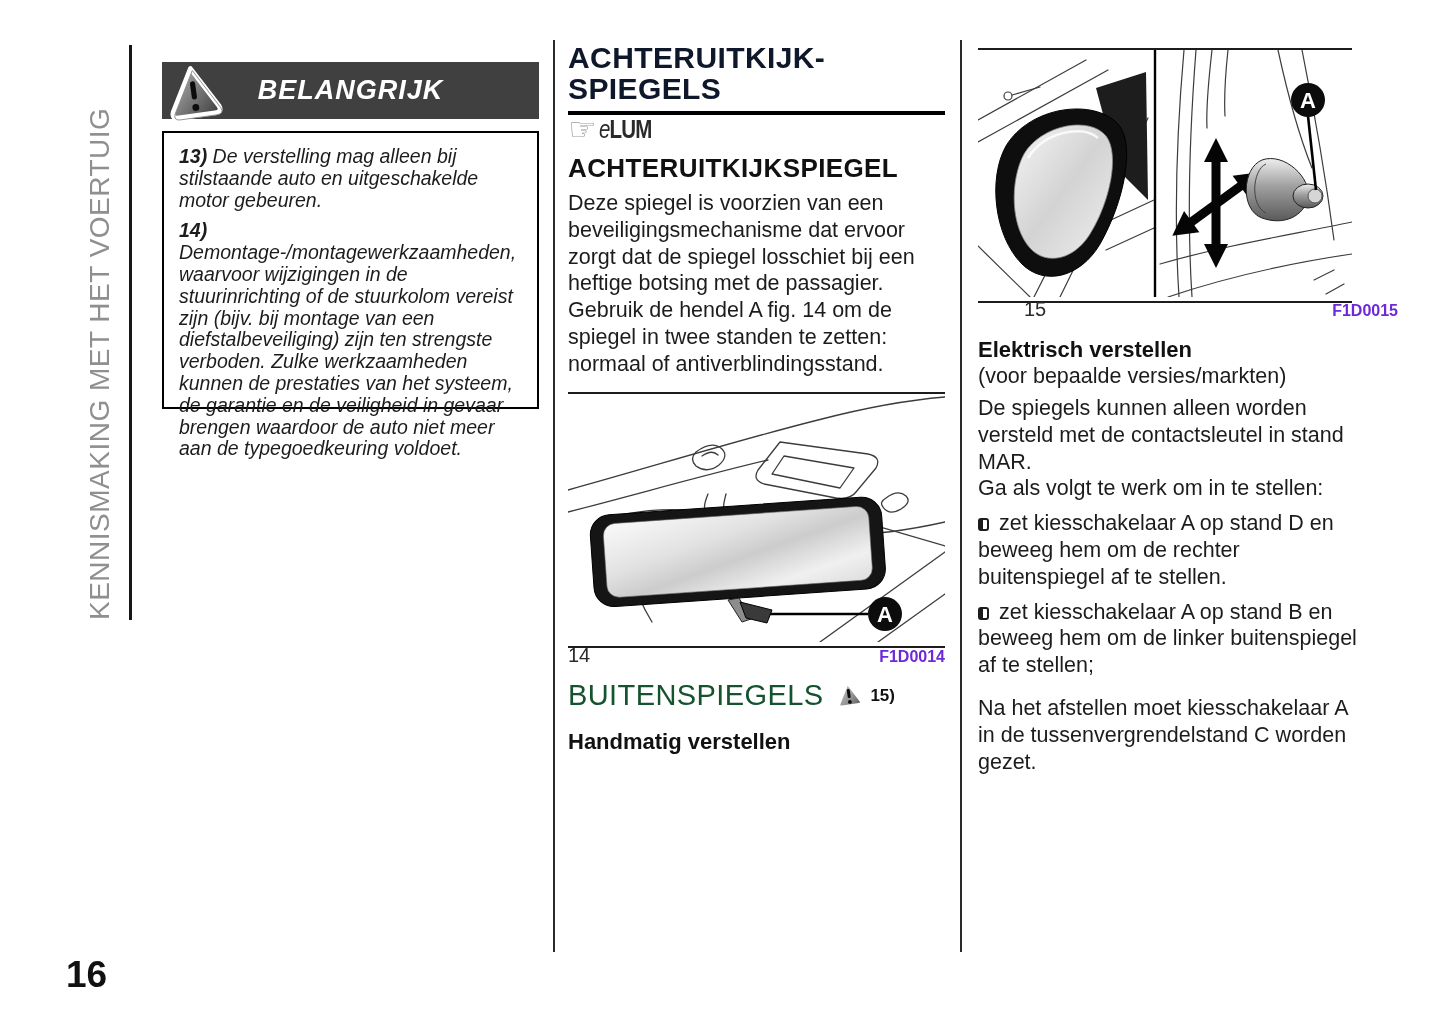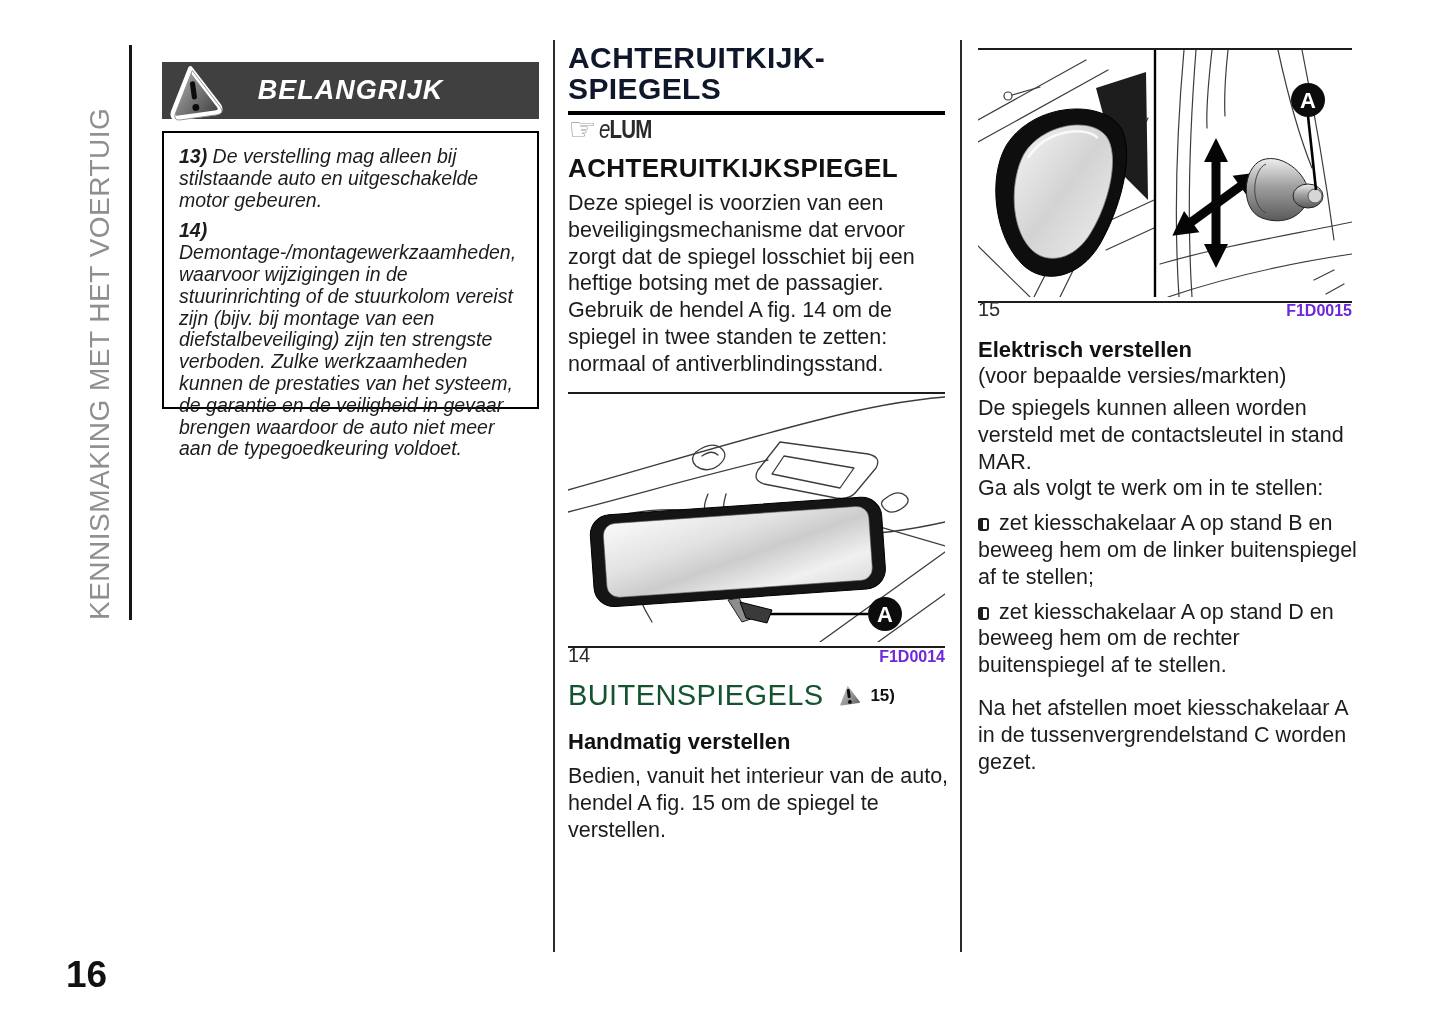--- a/index.html
+++ b/index.html
@@ -46,21 +46,21 @@
   .elum-text .it{font-style:italic;font-weight:normal;}
   .h-section{position:absolute;left:568px;font-size:26px;font-weight:800;letter-spacing:0.4px;color:#111;}
   .h-rearview{top:153px;}
   .body-text{position:absolute;font-size:21.5px;line-height:26.8px;color:#1c1c1c;}
   .body-rearview{left:568px;top:190px;width:379px;}
   .figure{position:absolute;border-top:2px solid #1c1c1c;border-bottom:2px solid #1c1c1c;background:#fff;}
   .figure-14{left:568px;top:392px;width:377px;}
   .figure-15{left:978px;top:48px;width:374px;}
   .fig-caption{position:absolute;display:flex;justify-content:space-between;align-items:baseline;}
   .caption-14{left:568px;top:644px;width:377px;}
-  .caption-15{left:978px;top:298px;width:374px;}
+  .caption-15{left:1024px;top:298px;width:374px;}
   .fig-num{font-size:20px;color:#2b2b2b;}
   .fig-code{font-size:16px;font-weight:bold;color:#6d28d9;}
   .buitenspiegels-row{position:absolute;left:568px;top:679px;display:flex;align-items:center;}
   .buitenspiegels-row .h-inline{font-size:29px;font-weight:400;letter-spacing:0.4px;color:#14532d;}
   .warn-tri-small{margin-left:12px;margin-top:-2px;}
   .note-ref{font-size:17px;font-weight:bold;margin-left:7px;color:#111;}
   .h-sub{position:absolute;font-size:22px;font-weight:bold;color:#111;}
   .h-handmatig{left:568px;top:729px;}
   .body-handmatig{left:568px;top:763px;width:382px;}
   
@@ -188,21 +188,20 @@
       <g transform="rotate(-8 27 29)">
         <path d="M27,5 L48.5,43 Q51,49 44,49 L10,49 Q3,49 5.5,43 Z" fill="url(#triGradB)" stroke="#ffffff" stroke-width="4.5" stroke-linejoin="round"></path>
         <rect x="24" y="16" width="6" height="18" rx="2.6" fill="#0c0c0c"></rect>
         <circle cx="27" cy="42" r="3.8" fill="#0c0c0c"></circle>
       </g>
     </svg>
     <span class="note-ref">15)</span>
   </div>
 
   <h3 class="h-sub h-handmatig" style="margin:0;">Handmatig verstellen</h3>
-  <p class="body-text body-handmatig" style="margin:0;">Bedien, vanuit het interieur van de auto, hendel A fig. 15 om de spiegel te verstellen.</p>
 
   <div class="figure figure-15">
     <svg width="374" height="247" viewBox="0 0 374 247">
       <defs>
         <linearGradient id="glassGrad" x1="0" y1="0" x2="1" y2="1">
           <stop offset="0" stop-color="#f5f5f5"></stop>
             <stop offset="0.5" stop-color="#d3d3d3"></stop>
             <stop offset="1" stop-color="#efefef"></stop>
         </linearGradient>
         <linearGradient id="knobGrad" x1="0" y1="0" x2="0" y2="1">
@@ -268,18 +267,18 @@
     <span class="fig-num">15</span>
     <span class="fig-code">F1D0015</span>
   </div>
 
   <h3 class="h-sub h-elektrisch" style="margin:0;">Elektrisch verstellen</h3>
   <div class="body-text sub-elektrisch">(voor bepaalde versies/markten)</div>
 
   <div class="elektrisch-block">
     <p>De spiegels kunnen alleen worden versteld met de contactsleutel in stand MAR.</p>
     <p>Ga als volgt te werk om in te stellen:</p>
+    <p class="bullet"><span class="sq-bullet"></span><span>zet kiesschakelaar A op stand D en beweeg hem om de rechter buitenspiegel af te stellen.</span></p>
     <p class="bullet"><span class="sq-bullet"></span><span>zet kiesschakelaar A op stand B en beweeg hem om de linker buitenspiegel af te stellen;</span></p>
-    <p class="bullet"><span class="sq-bullet"></span><span>zet kiesschakelaar A op stand D en beweeg hem om de rechter buitenspiegel af te stellen.</span></p>
     <p class="closing">Na het afstellen moet kiesschakelaar A in de tussenvergrendelstand C worden gezet.</p>
   </div>
 
 </div>
 
 </body></html>

